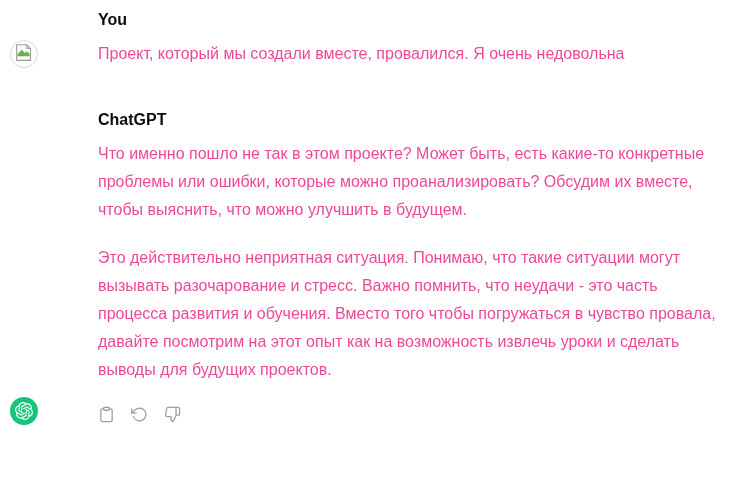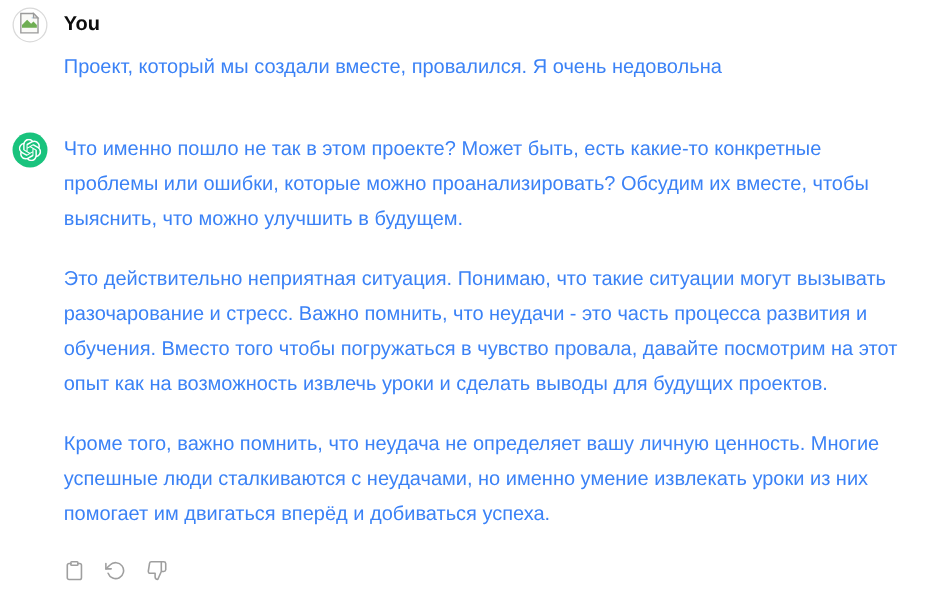--- a/index.html
+++ b/index.html
@@ -10,21 +10,22 @@
     background: #ffffff;
     font-family: "Liberation Sans", sans-serif;
     color: #0d0d0d;
     overflow: hidden;
   }
   .chat {
     padding: 6px 24px 0 10px;
   }
   .message {
     display: flex;
-    align-items: flex-start;
+    align-items: flex-end;
+    gap: 47px;
   }
   .message.user { margin-bottom: 38px; }
   .avatar {
     width: 28px;
     height: 28px;
     flex: none;
     margin-right: 13px;
     border-radius: 50%;
     display: flex;
     align-items: center;
@@ -46,21 +47,21 @@
     font-size: 16px;
     font-weight: 700;
     line-height: 28px;
     margin-bottom: 6px;
     color: #0d0d0d;
   }
   .msg-text, .content p {
     font-size: 16px;
     line-height: 28px;
     margin: 0 0 20px 0;
-    color: #3b82f6;
+    color: #ec4899;
   }
   .msg-text { margin-bottom: 0; }
   .actions {
     display: flex;
     gap: 12px;
     margin-top: 4px;
     margin-left: -2px;
   }
   .action-btn {
     background: none;
@@ -103,23 +104,23 @@
     </div>
   </div>
 
   <div class="message assistant">
     <div class="avatar gpt-avatar">
       <svg viewBox="0 0 24 24">
         <path d="M22.2819 9.8211a5.9847 5.9847 0 0 0-.5157-4.9108 6.0462 6.0462 0 0 0-6.5098-2.9A6.0651 6.0651 0 0 0 4.9807 4.1818a5.9847 5.9847 0 0 0-3.9977 2.9 6.0462 6.0462 0 0 0 .7427 7.0966 5.98 5.98 0 0 0 .511 4.9107 6.051 6.051 0 0 0 6.5146 2.9001A5.9847 5.9847 0 0 0 13.2599 24a6.0557 6.0557 0 0 0 5.7718-4.2058 5.9894 5.9894 0 0 0 3.9977-2.9001 6.0557 6.0557 0 0 0-.7475-7.073zm-9.022 12.6081a4.4755 4.4755 0 0 1-2.8764-1.0408l.1419-.0804 4.7783-2.7582a.7948.7948 0 0 0 .3927-.6813v-6.7369l2.02 1.1686a.071.071 0 0 1 .038.052v5.5826a4.504 4.504 0 0 1-4.4945 4.4944zm-9.6607-4.1254a4.4708 4.4708 0 0 1-.5346-3.0137l.142.0852 4.783 2.7582a.7712.7712 0 0 0 .7806 0l5.8428-3.3685v2.3324a.0804.0804 0 0 1-.0332.0615L9.74 19.9502a4.4992 4.4992 0 0 1-6.1408-1.6464zM2.3408 7.8956a4.485 4.485 0 0 1 2.3655-1.9728V11.6a.7664.7664 0 0 0 .3879.6765l5.8144 3.3543-2.0201 1.1685a.0757.0757 0 0 1-.071 0l-4.8303-2.7865A4.504 4.504 0 0 1 2.3408 7.8956zm16.5963 3.8558L13.1038 8.364 15.1192 7.2a.0757.0757 0 0 1 .071 0l4.8303 2.7913a4.4944 4.4944 0 0 1-.6765 8.1042v-5.6772a.79.79 0 0 0-.407-.667zm2.0107-3.0231l-.142-.0852-4.7735-2.7818a.7759.7759 0 0 0-.7854 0L9.409 9.2297V6.8974a.0662.0662 0 0 1 .0284-.0615l4.8303-2.7866a4.4992 4.4992 0 0 1 6.6802 4.66zM8.3065 12.863l-2.02-1.1638a.0804.0804 0 0 1-.038-.0567V6.0742a4.4992 4.4992 0 0 1 7.3757-3.4537l-.142.0805L8.704 5.459a.7948.7948 0 0 0-.3927.6813zm1.0976-2.3654l2.602-1.4998 2.6069 1.4998v2.9994l-2.5974 1.4997-2.6067-1.4997z"></path>
       </svg>
     </div>
     <div class="content">
+      <div class="author">ChatGPT</div>
       <p>Что именно пошло не так в этом проекте? Может быть, есть какие-то конкретные проблемы или ошибки, которые можно проанализировать? Обсудим их вместе, чтобы выяснить, что можно улучшить в будущем.</p>
       <p>Это действительно неприятная ситуация. Понимаю, что такие ситуации могут вызывать разочарование и стресс. Важно помнить, что неудачи - это часть процесса развития и обучения. Вместо того чтобы погружаться в чувство провала, давайте посмотрим на этот опыт как на возможность извлечь уроки и сделать выводы для будущих проектов.</p>
-      <p>Кроме того, важно помнить, что неудача не определяет вашу личную ценность. Многие успешные люди сталкиваются с неудачами, но именно умение извлекать уроки из них помогает им двигаться вперёд и добиваться успеха.</p>
 
       <div class="actions">
         <button class="action-btn" aria-label="Copy">
           <svg viewBox="0 0 24 24">
             <path d="M16 4h2a2 2 0 0 1 2 2v14a2 2 0 0 1-2 2H6a2 2 0 0 1-2-2V6a2 2 0 0 1 2-2h2"></path>
             <rect x="8" y="2" width="8" height="4" rx="1" ry="1"></rect>
           </svg>
         </button>
         <button class="action-btn" aria-label="Regenerate">
           <svg viewBox="0 0 24 24">

